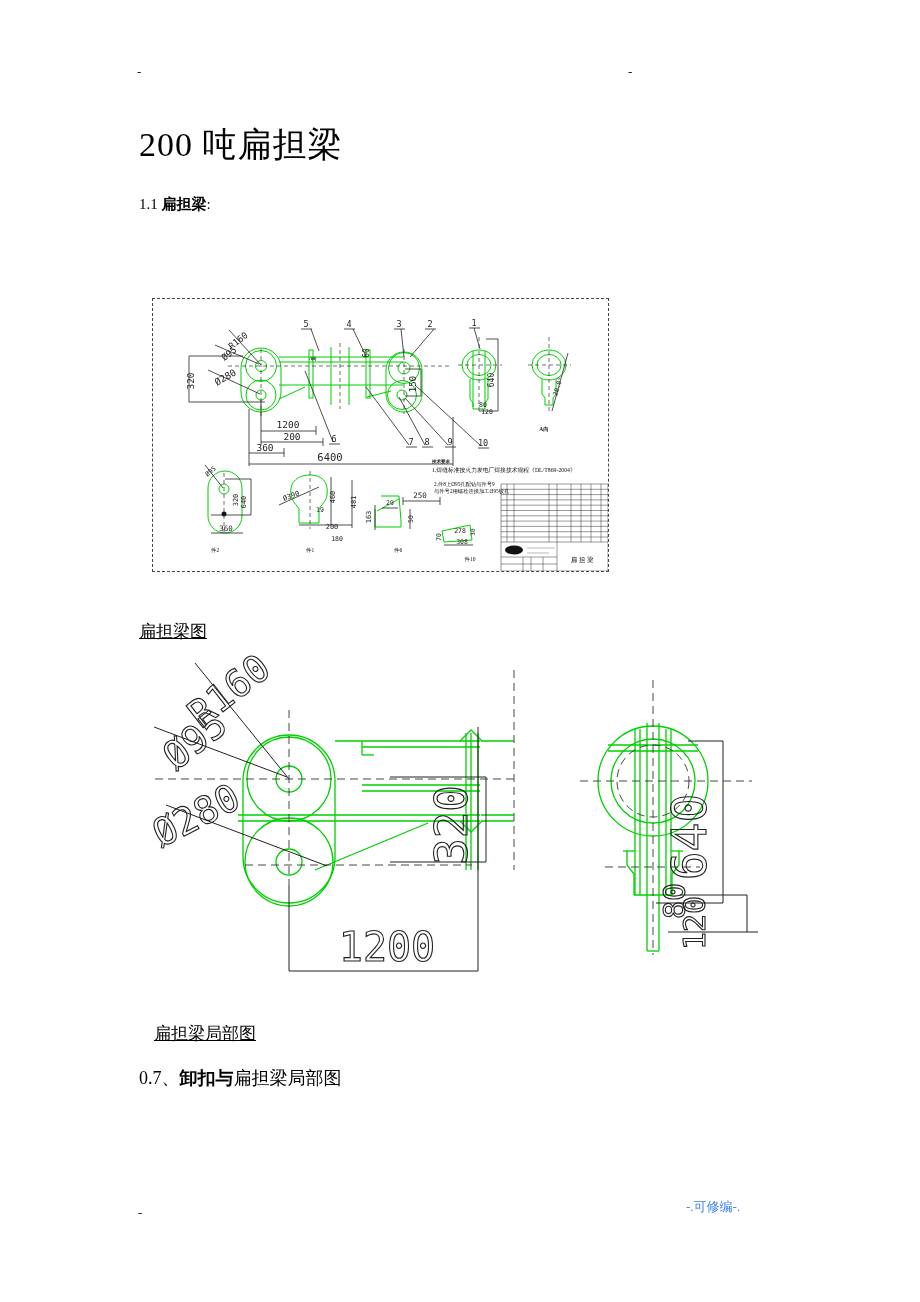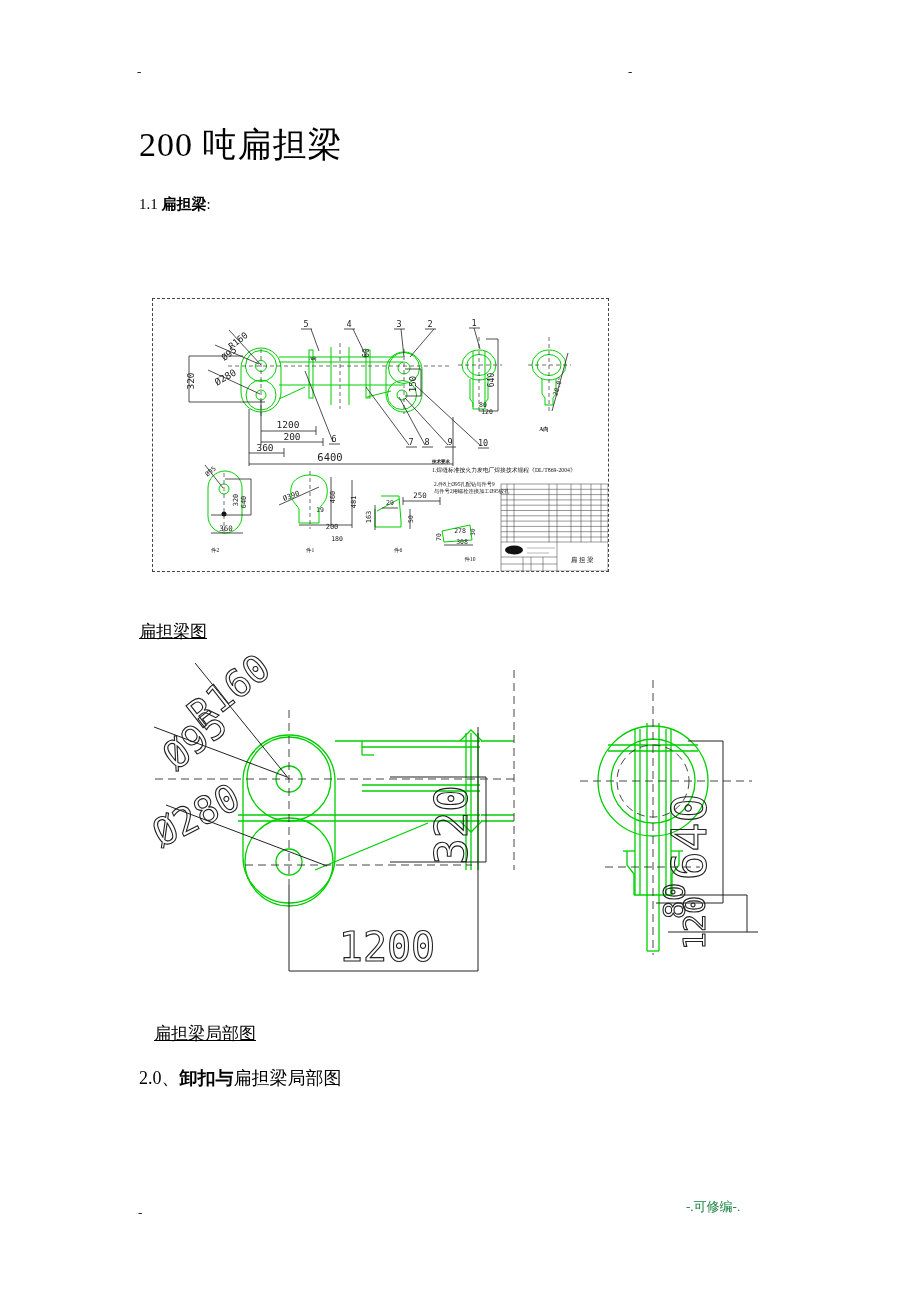--- a/index.html
+++ b/index.html
@@ -5,21 +5,21 @@
   html,body{margin:0;padding:0;background:#e8e8e8;}
   .page{position:relative;width:920px;height:1302px;background:#ffffff;margin:0 auto;
         font-family:"Liberation Serif",serif;color:#000;overflow:hidden;}
   .abs{position:absolute;}
   .mark{font-size:13px;color:#111;}
   .doc-title{font-size:34px;letter-spacing:1px;font-weight:normal;}
   .h11{font-size:15px;}
   .h11 b{font-weight:bold;}
   .caption{font-size:17px;text-decoration:underline;}
   .h12{font-size:18px;}
-  .footer-right{font-size:13px;color:#15803d;}
+  .footer-right{font-size:13px;color:#3b82f6;}
   .fig1{border:1px dashed #444;background:#fff;}
   svg text{user-select:none;}
   .t1{font-family:"DejaVu Sans Mono",monospace;fill:#1c1c1c;}
   .cn{font-family:"Liberation Serif",serif;fill:#111;}
   .hollow{font-family:"DejaVu Sans Mono",monospace;fill:none;stroke:#222;stroke-width:1.1;}
   .g-green{stroke:#00cf00;fill:none;stroke-width:1;}
   .g-green2{stroke:#00cf00;fill:none;stroke-width:1.3;}
   .g-black{stroke:#222;fill:none;stroke-width:0.8;}
   .g-black2{stroke:#222;fill:none;stroke-width:1;}
   .g-dash{stroke:#333;fill:none;stroke-width:0.7;stroke-dasharray:4,3;}
@@ -350,18 +350,18 @@
     <text class="hollow" x="62" y="172" font-size="38" text-anchor="middle" transform="rotate(-27 62 172)">Ø280</text>
     <text class="hollow" x="327" y="170" font-size="44" text-anchor="middle" transform="rotate(-90 327 170)">320</text>
     <text class="hollow" x="247" y="306" font-size="40" text-anchor="middle">1200</text>
     <text class="hollow" x="566" y="182" font-size="48" text-anchor="middle" transform="rotate(-90 566 182)">640</text>
     <text class="hollow" x="545" y="246" font-size="30" text-anchor="middle" transform="rotate(-90 545 246)">80</text>
     <text class="hollow" x="565" y="268" font-size="30" text-anchor="middle" transform="rotate(-90 565 268)">120</text>
   </svg>
 
   <div class="abs caption" style="left:139px;top:1022px;margin-left:15px;">扁担梁局部图</div>
 
-  <div class="abs h12" style="left:139px;top:1066px;"><span>2.0、</span><b>卸扣与</b><span>扁担梁局部图</span></div>
+  <div class="abs h12" style="left:139px;top:1066px;"><span>0.7、</span><b>卸扣与</b><span>扁担梁局部图</span></div>
 
   <span class="abs mark" style="left:138px;top:1205px;">-</span>
   <span class="abs footer-right" style="left:686px;top:1198px;">-.可修编-.</span>
 
 </div>
 
 </body></html>

